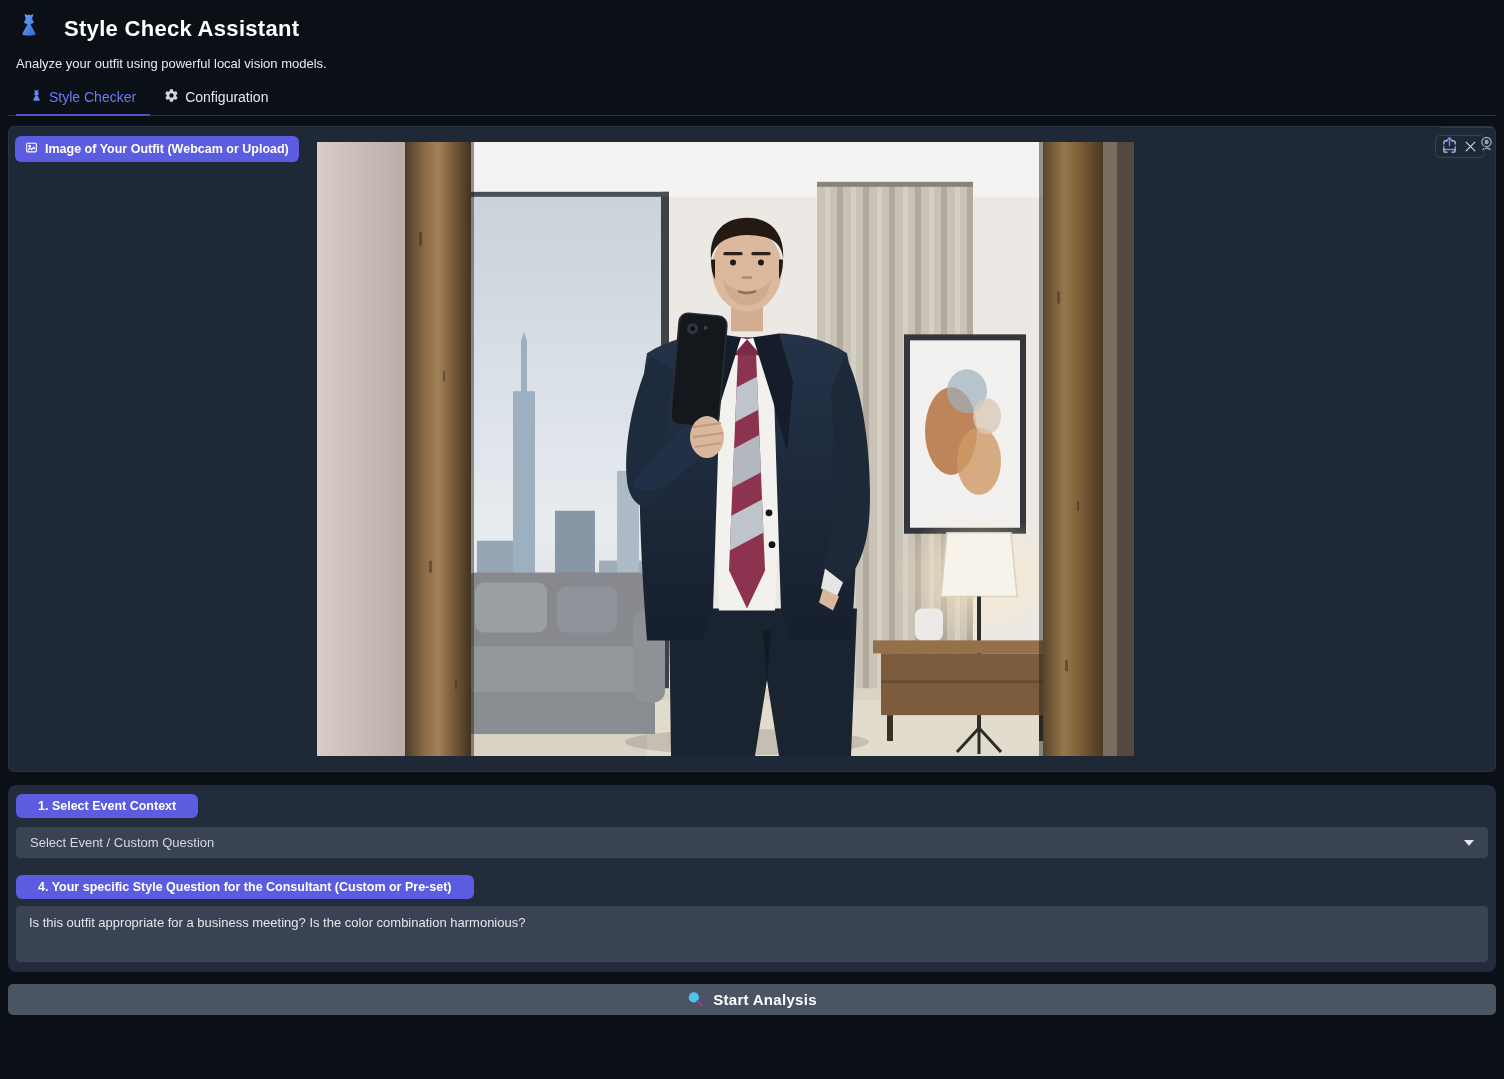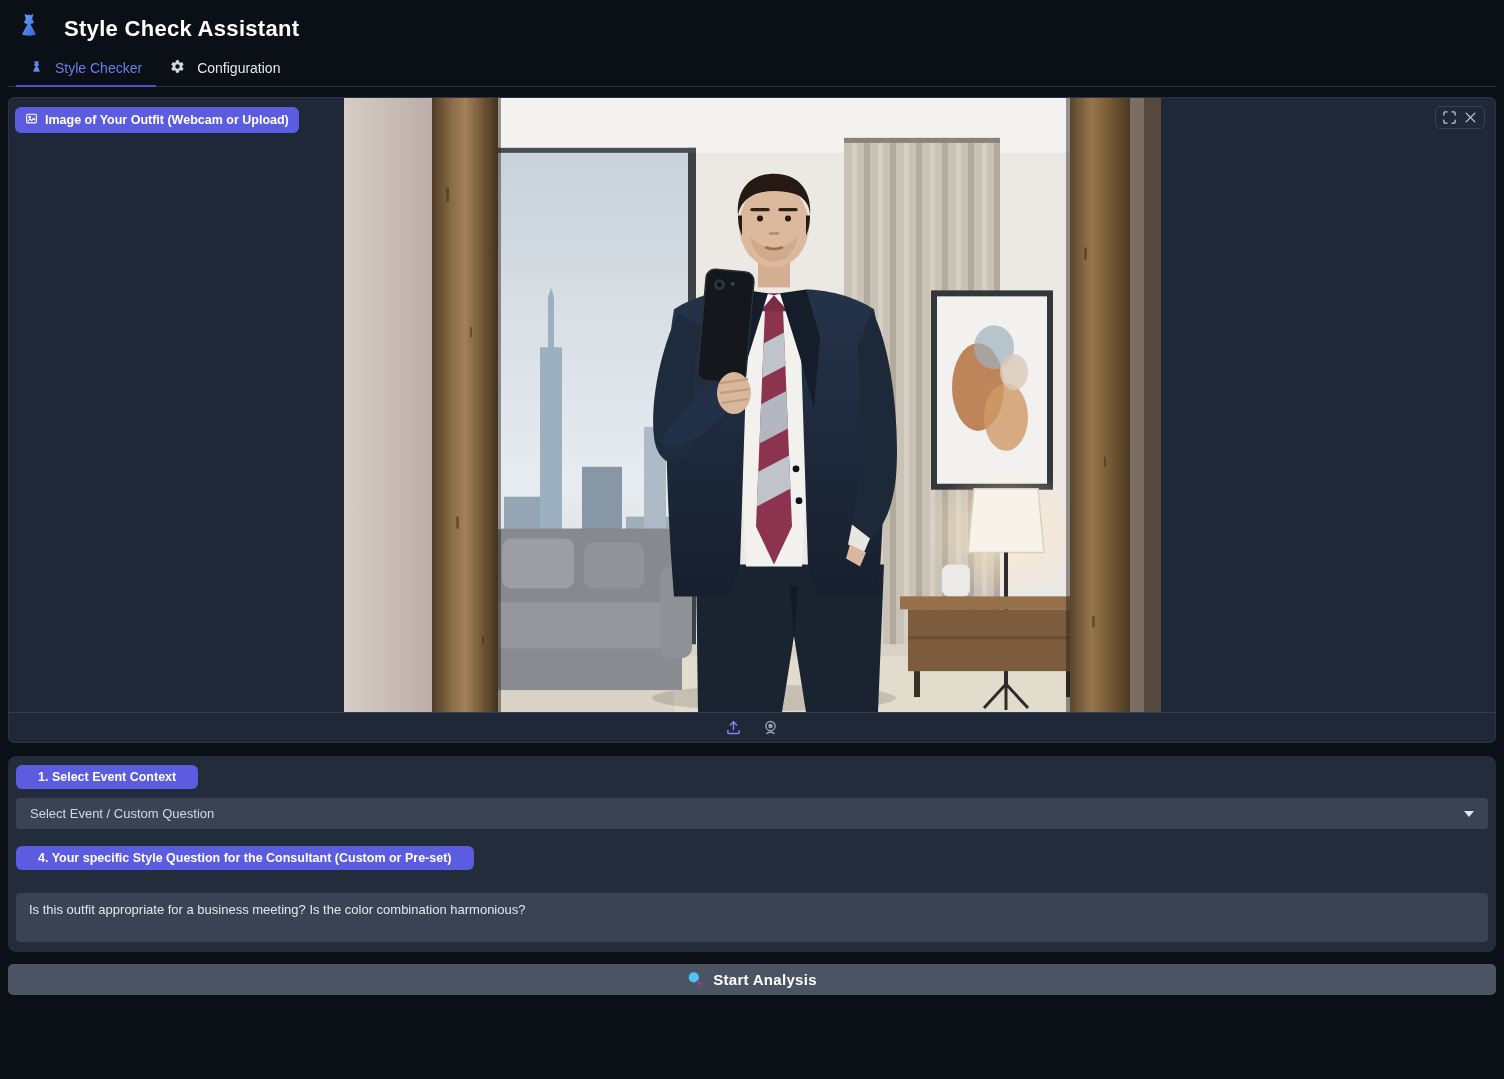--- a/index.html
+++ b/index.html
@@ -13,31 +13,31 @@
   .wrap { padding:8px 8px 0 8px; }
 
   
   .header { padding:4px 8px 0 8px; }
   .title-row { display:flex; align-items:flex-end; gap:22px; }
   .title-row h1 { font-size:22px; font-weight:bold; letter-spacing:.3px; }
   .subtitle { margin-top:14px; font-size:13px; color:#e8eaf0; }
 
   
   .tabbar { margin-top:10px; display:flex; border-bottom:1px solid #2c3442; }
-  .tab { display:flex; align-items:center; gap:12px; padding:7px 14px 9px 14px;
+  .tab { display:flex; align-items:center; gap:6px; padding:7px 14px 9px 14px;
          font-size:14px; cursor:pointer; }
   .tab.active { color:#6b7df2; border-bottom:2px solid #4c55cf; margin-bottom:-1px; }
   .tab.inactive { color:#e5e7eb; }
 
   .section-heading { margin:16px 8px 0 8px; font-size:20px; font-weight:bold; }
 
   
   .image-panel { margin:10px 0 0 0; background:#1f2837; border:1px solid #2a3445;
                  border-radius:6px; height:646px; position:relative;
-                 display:flex; flex-direction:column; overflow:hidden; }
+                 display:flex; flex-direction:row; overflow:hidden; }
   .photo-area { flex:1; display:flex; align-items:center; justify-content:center; }
   .photo { width:817px; height:614px; }
   .photo svg { display:block; width:100%; height:100%; }
   .panel-footer { height:31px; border-top:1px solid #333d4e; display:flex;
                   align-items:center; justify-content:center; gap:20px; }
   .badge { position:absolute; top:9px; left:6px; background:#5b5ce0; color:#fff;
            font-size:12.5px; font-weight:bold; padding:5px 10px; border-radius:6px;
            display:inline-flex; align-items:center; gap:7px; z-index:3; }
   .corner-tools { position:absolute; top:8px; right:10px; display:flex; gap:6px;
                   border:1px solid #39424f; border-radius:5px; padding:3px 6px; z-index:3; }
@@ -52,21 +52,21 @@
                 padding:9px 8px 10px 8px; }
   .badge-inline { background:#5b5ce0; color:#fff; font-size:12.5px; font-weight:bold;
                   padding:5px 22px; border-radius:6px; display:inline-flex;
                   align-items:center; gap:6px; }
   .dropdown { margin-top:9px; height:31px; background:#3a4354; border-radius:4px;
               display:flex; align-items:center; padding:0 14px; cursor:pointer; }
   .dropdown-value { flex:1; font-size:13px; color:#d4d9e0; }
   .chevron { width:0; height:0; border-left:5px solid transparent;
              border-right:5px solid transparent; border-top:6px solid #e2e6ec; }
   .q-label { margin-top:17px; }
-  textarea.question { margin-top:23px; display:block; width:100%; height:49px;
+  textarea.question { margin-top:7px; display:block; width:100%; height:56px;
               background:#3a4354; border:none; border-radius:4px; color:#e4e7ec;
               font-size:13px; font-family:"Liberation Sans", sans-serif;
               padding:9px 13px; resize:none; outline:none; }
 
   
   .start-btn { margin:12px 0 0 0; height:31px; width:100%; background:#4b5463;
                border:none; border-radius:5px; display:flex; align-items:center;
                justify-content:center; gap:9px; color:#fff; font-weight:bold;
                font-size:15px; font-family:"Liberation Sans", sans-serif;
                cursor:pointer; letter-spacing:.3px; }
@@ -84,20 +84,21 @@
               <linearGradient id="dg" x1="0" y1="0" x2="1" y2="1">
             <stop offset="0" stop-color="#6ea8f7"></stop>
                 <stop offset="1" stop-color="#2f66d8"></stop>
           </linearGradient>
             </defs>
           <path fill="url(#dg)" d="M8 1.5 C8 3.6 9 4.6 9 6 C9 7.6 7.4 8.4 7.4 10 L10.6 11.2 L9 14.4 C7.7 17 5.8 19.8 5.8 20.8 C7.4 22.2 16.6 22.2 18.2 20.8 C18.2 19.8 16.3 17 15 14.4 L13.4 11.2 L16.6 10 C16.6 8.4 15 7.6 15 6 C15 4.6 16 3.6 16 1.5 L13.6 2.9 L12 2.4 L10.4 2.9 Z"></path>
         </svg>
       </span>
       <h1>Style Check Assistant</h1>
     </div>
+    <div class="subtitle">Analyze your outfit using powerful local vision models.</div>
   </div>
 
   <div class="tabbar">
     <div class="tab active" style="margin-left:8px">
       <span>
         <svg width="13" height="13" viewBox="0 0 24 24">
           <path fill="#5f8ef0" d="M8 1.5 C8 3.6 9 4.6 9 6 C9 7.6 7.4 8.4 7.4 10 L10.6 11.2 L9 14.4 C7.7 17 5.8 19.8 5.8 20.8 C7.4 22.2 16.6 22.2 18.2 20.8 C18.2 19.8 16.3 17 15 14.4 L13.4 11.2 L16.6 10 C16.6 8.4 15 7.6 15 6 C15 4.6 16 3.6 16 1.5 L13.6 2.9 L12 2.4 L10.4 2.9 Z"></path>
         </svg>
       </span>
       <span>Style Checker</span>

